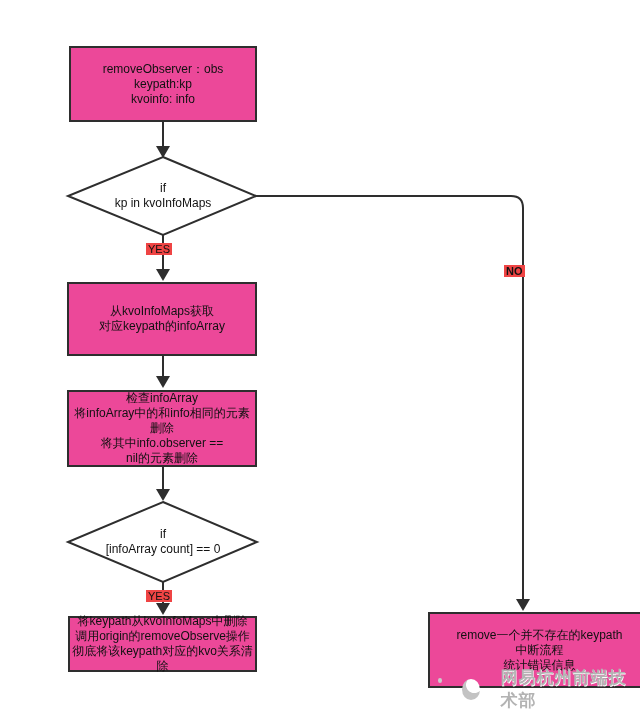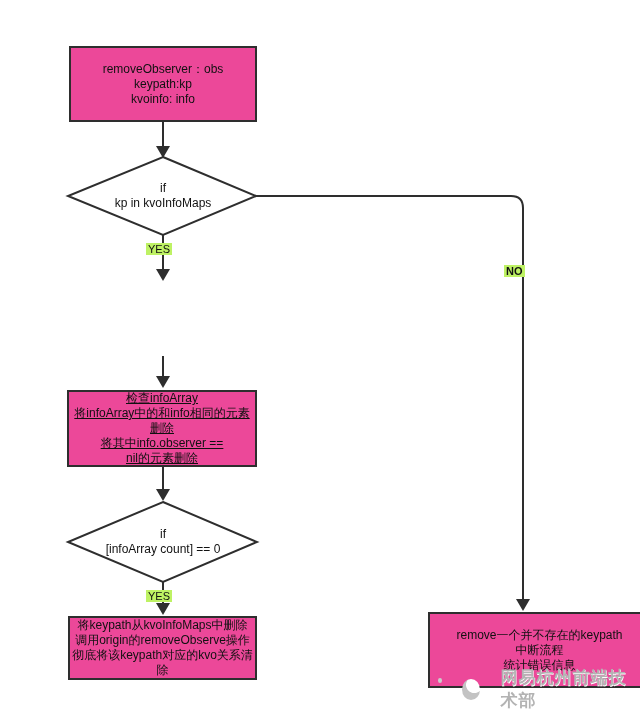--- a/index.html
+++ b/index.html
@@ -10,21 +10,21 @@
   svg.wires { position:absolute; left:0; top:0; width:640px; height:712px; }
   .node {
     position:absolute; box-sizing:border-box;
     display:flex; align-items:center; justify-content:center;
     text-align:center; white-space:pre-line;
     font-size:12px; line-height:15px; color:#111111;
   }
   .box { border:2px solid #2e2e2e; background:#ec4899; }
   .dtext { background:transparent; }
   .lbl {
-    position:absolute; background:#bef264; color:#111111;
+    position:absolute; background:#ef4444; color:#111111;
     font-size:11px; line-height:12px; padding:0 2px;
   }
   .watermark {
     position:absolute; left:438px; top:675px; height:28px;
     display:flex; align-items:center; gap:20px;
   }
   .wm-dot {
     width:5px; height:5px; border-radius:50%;
     background:#cccccc; align-self:flex-start; margin-top:3px;
   }
@@ -67,31 +67,33 @@
     <polygon points="516,599 530,599 523,611" fill="#2e2e2e"></polygon>
   </svg>
 
   <div class="node box" style="left:69px; top:46px; width:188px; height:76px;">removeObserver：obs
 keypath:kp
 kvoinfo: info</div>
 
   <div class="node dtext" style="left:68px; top:157px; width:190px; height:78px;">if
 kp in kvoInfoMaps</div>
 
+  <div class="node box" style="left:67px; top:282px; width:190px; height:74px;">从kvoInfoMaps获取
+对应keypath的infoArray</div>
 
-  <div class="node box" style="left:67px; top:390px; width:190px; height:77px;text-decoration:underline;">检查infoArray
+  <div class="node box" style="left:67px; top:390px; width:190px; height:77px;">检查infoArray
 将infoArray中的和info相同的元素
 删除
 将其中info.observer ==
 nil的元素删除</div>
 
   <div class="node dtext" style="left:68px; top:502px; width:190px; height:80px;">if
 [infoArray count] == 0</div>
 
-  <div class="node box" style="left:68px; top:616px; width:189px; height:64px;">将keypath从kvoInfoMaps中删除
+  <div class="node box" style="left:68px; top:616px; width:189px; height:56px;">将keypath从kvoInfoMaps中删除
 调用origin的removeObserve操作
 彻底将该keypath对应的kvo关系清
 除</div>
 
   <div class="node box" style="left:428px; top:612px; width:223px; height:76px;">remove一个并不存在的keypath
 中断流程
 统计错误信息</div>
 
   <span class="lbl" style="left:146px; top:243px;">YES</span>
   <span class="lbl" style="left:146px; top:590px;">YES</span>

